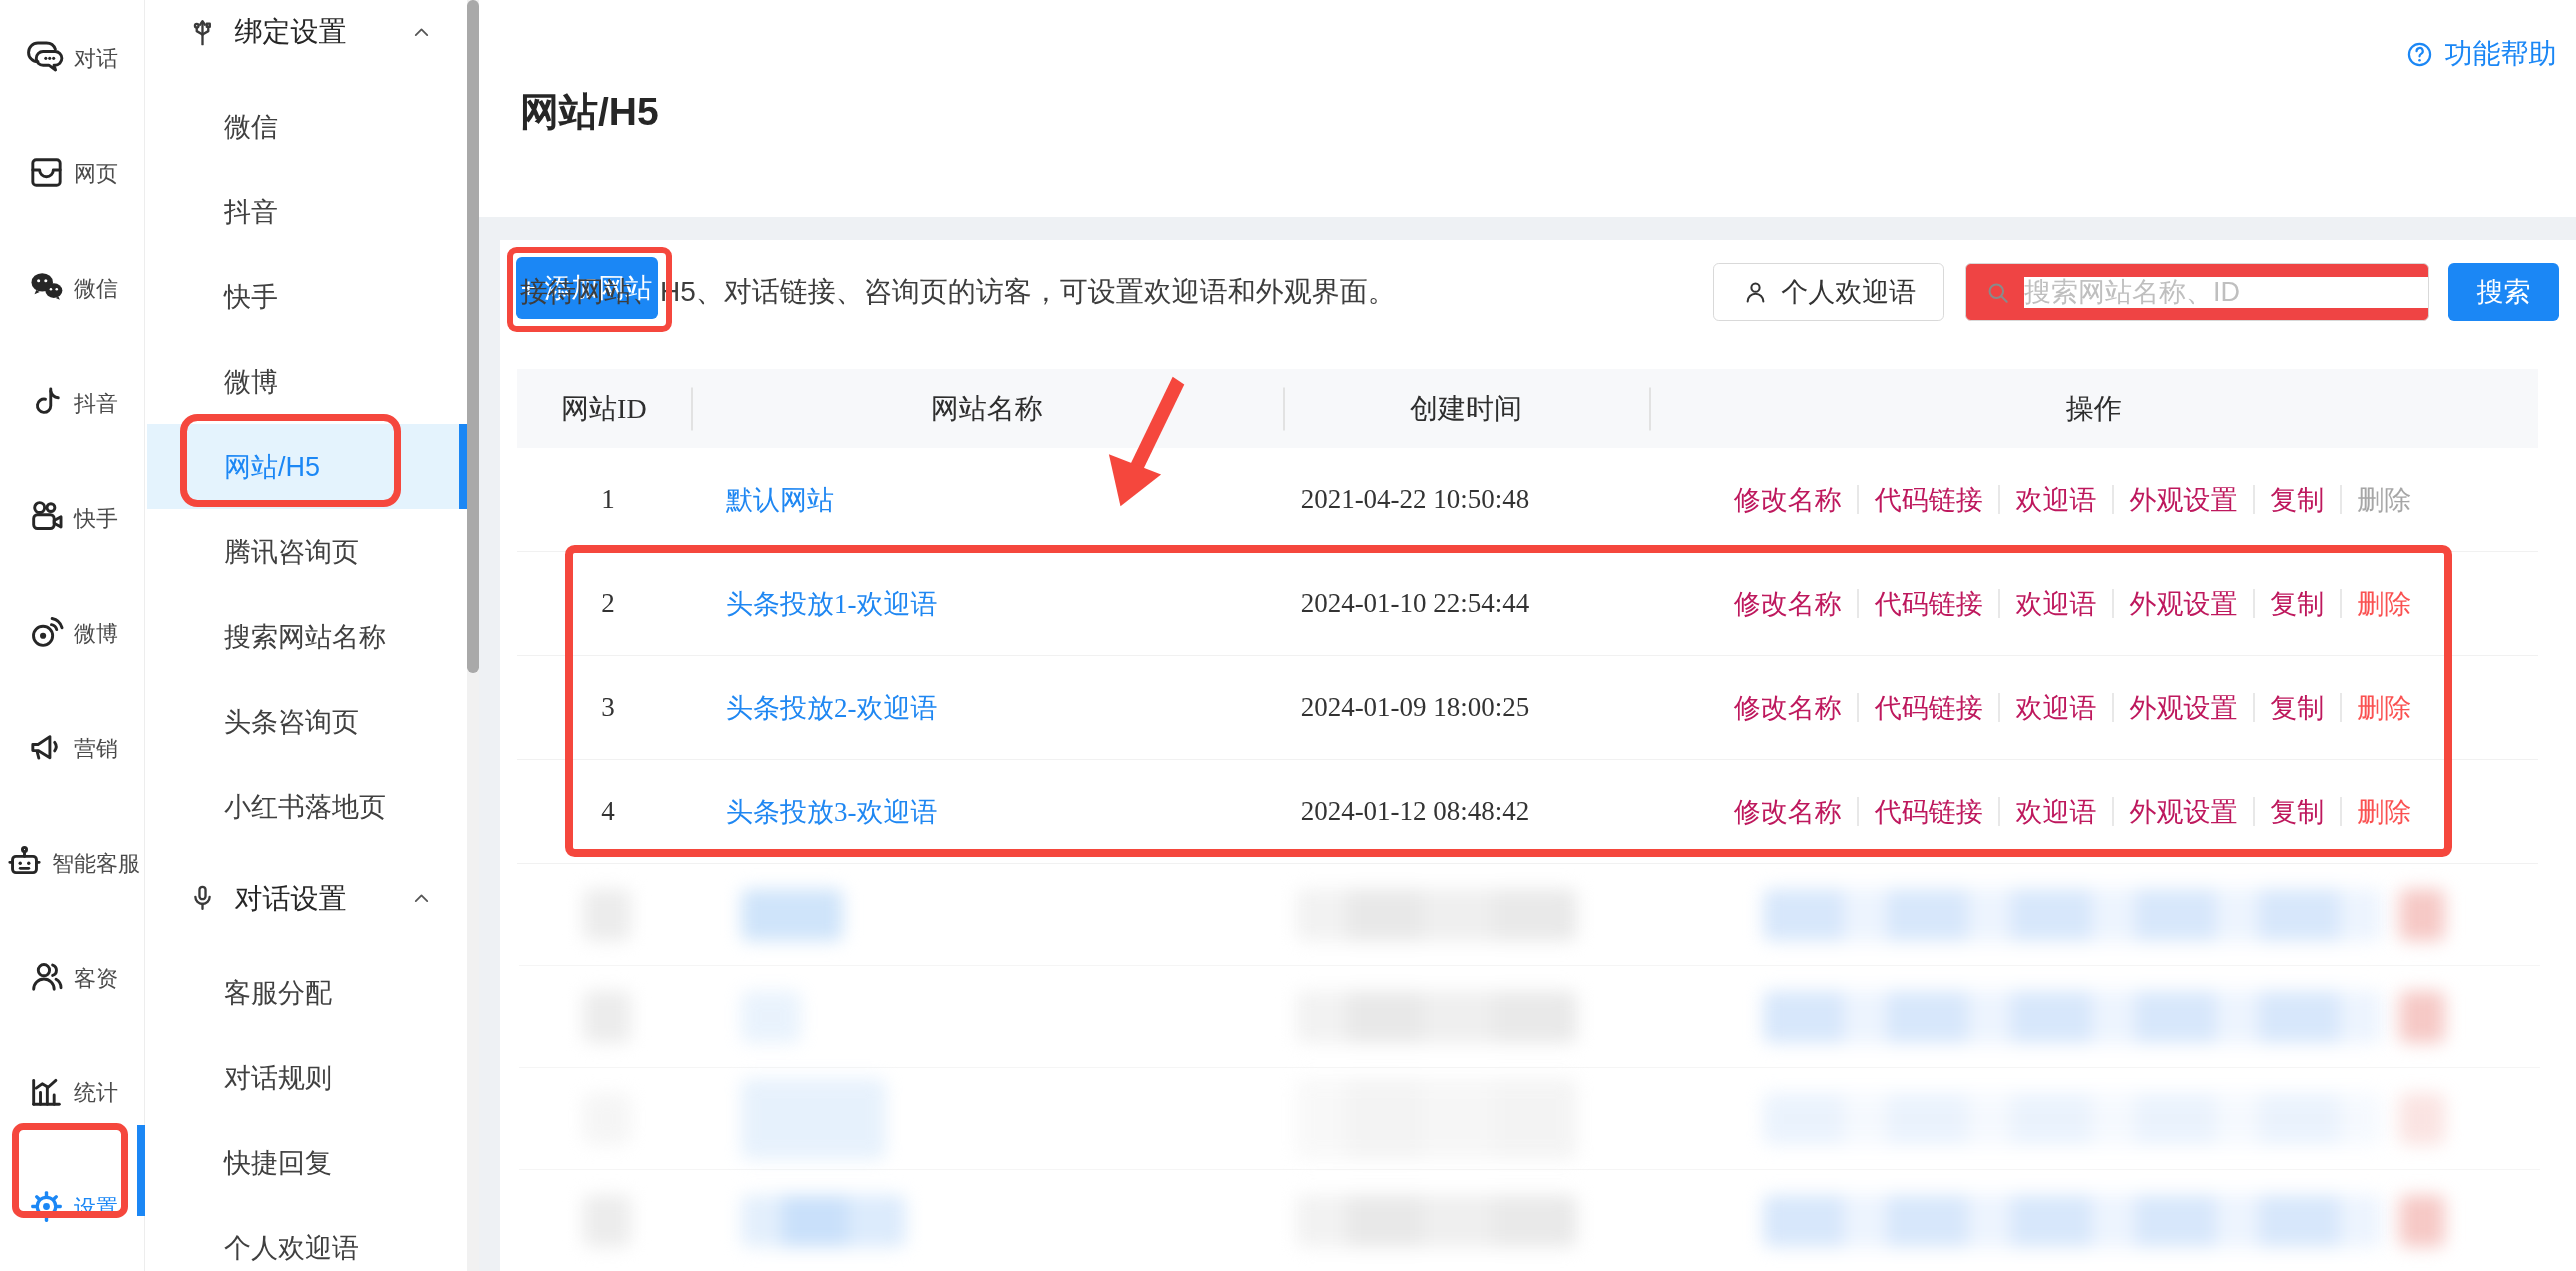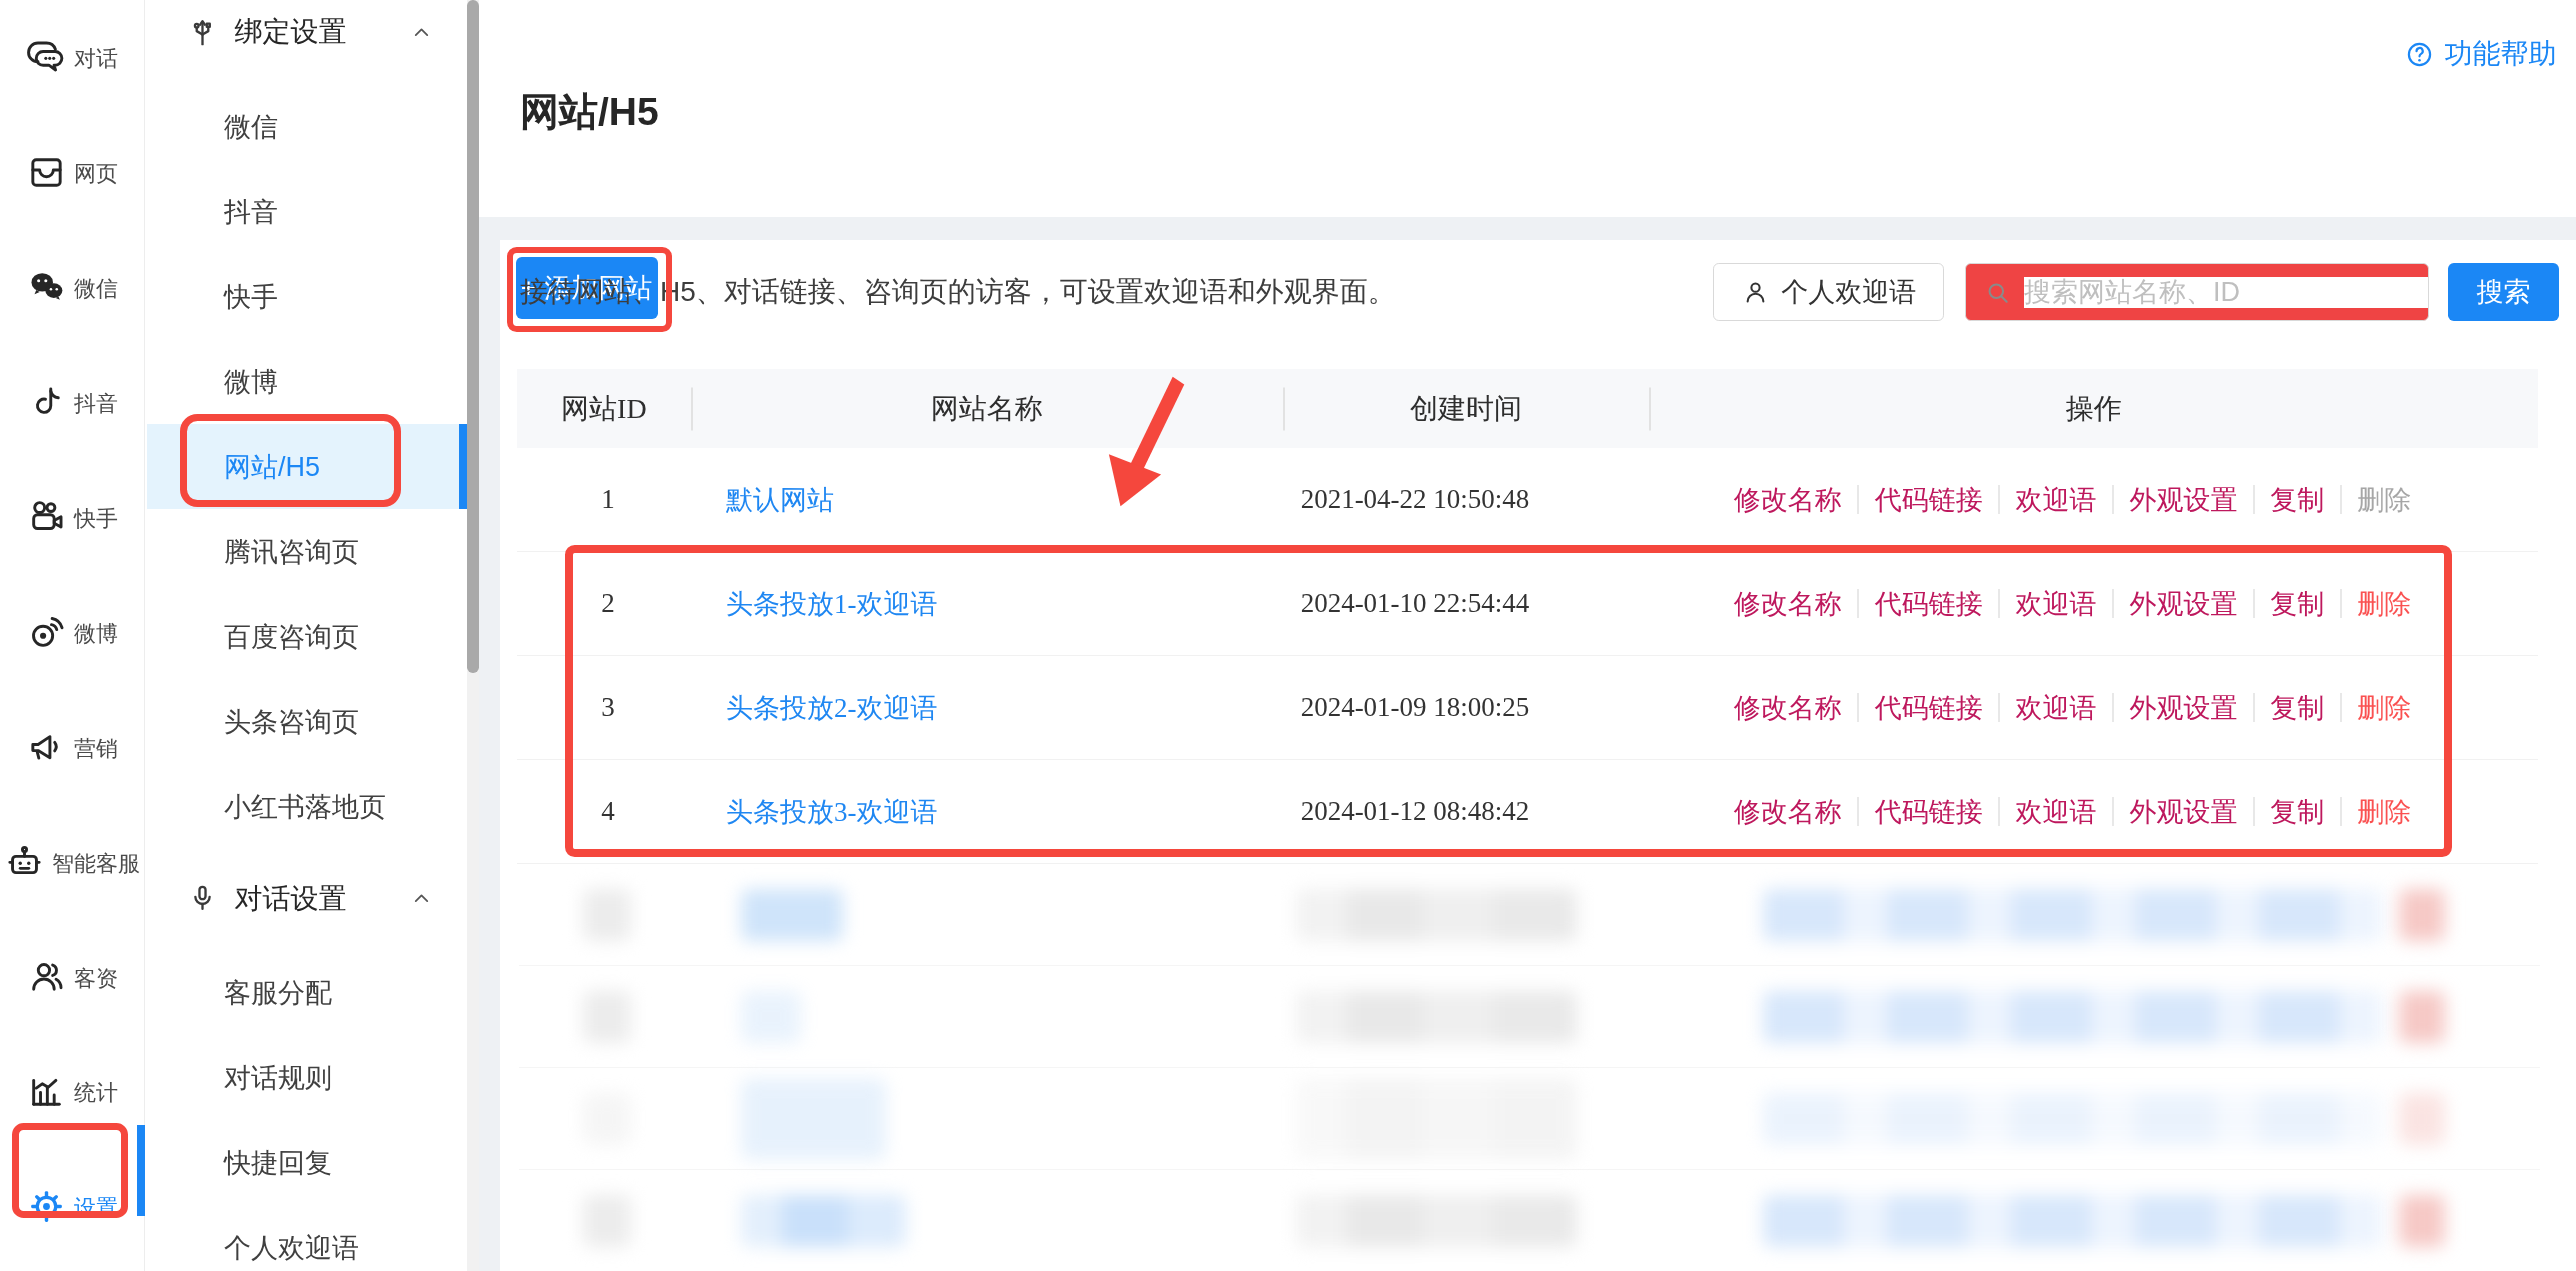--- a/index.html
+++ b/index.html
@@ -240,21 +240,21 @@
       <div class="side-item">
           <span>微博</span>
         </div>
       <div class="side-item active">
           <span>网站/H5</span>
         </div>
       <div class="side-item">
           <span>腾讯咨询页</span>
         </div>
       <div class="side-item">
-          <span>百度咨询页</span>
+          <span>搜索网站名称</span>
         </div>
       <div class="side-item">
           <span>头条咨询页</span>
         </div>
       <div class="side-item">
           <span>小红书落地页</span>
         </div>
     </div>
     <div class="group-header group2">
       <svg viewBox="0 0 24 24">

